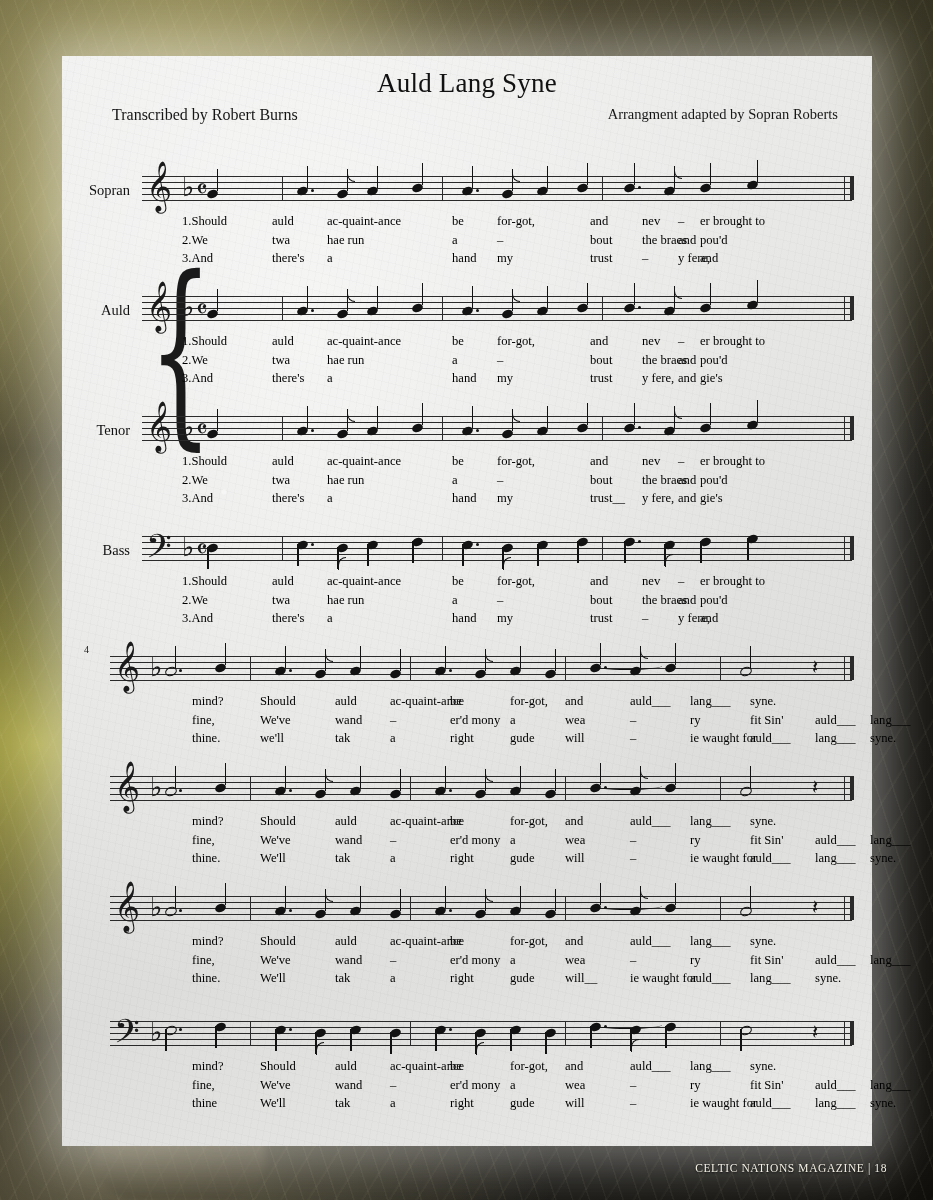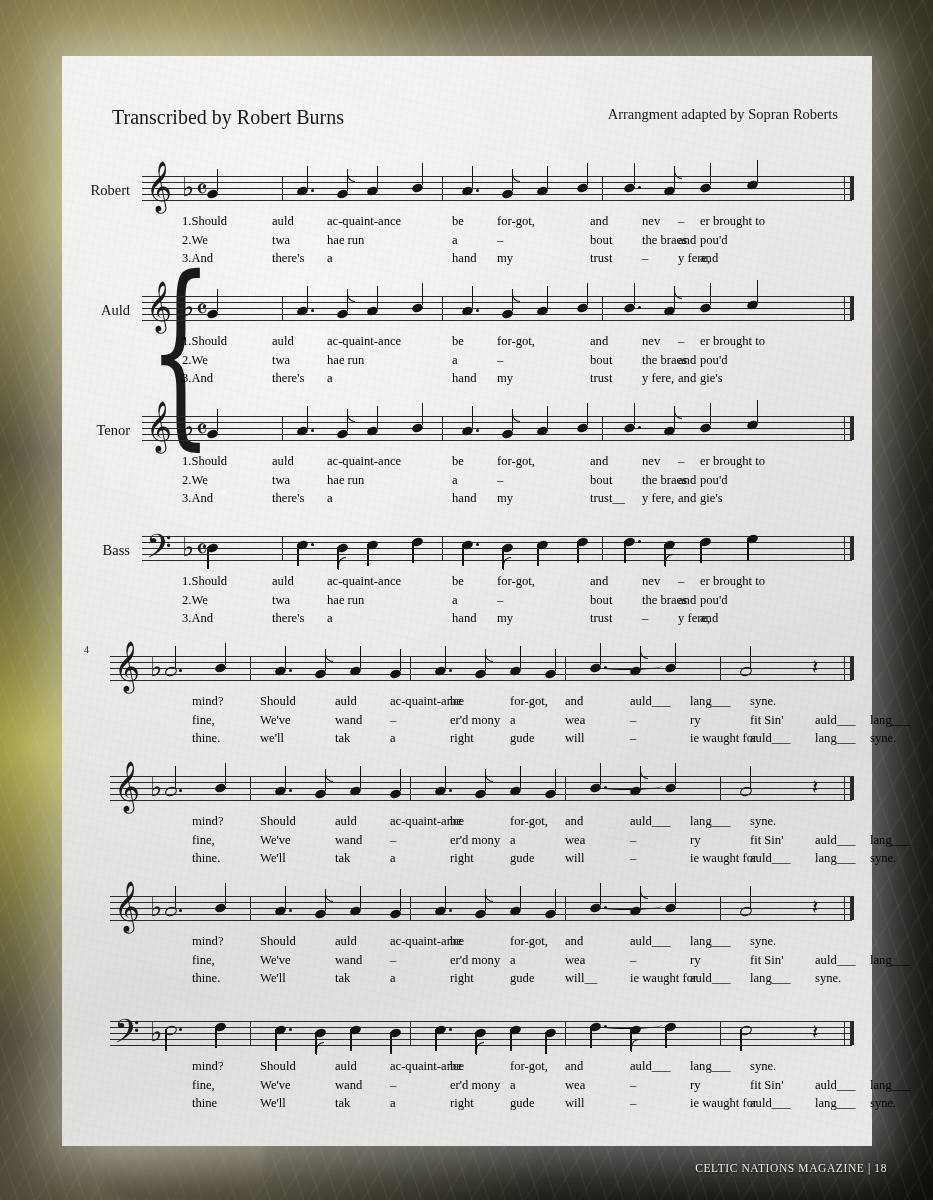--- a/index.html
+++ b/index.html
@@ -55,21 +55,21 @@
       repeating-linear-gradient(14deg, rgba(0,0,0,.018) 0 1px, rgba(0,0,0,0) 1px 9px);
     opacity:.8;pointer-events:none;
   }
   .sheet-inner{position:absolute;inset:0;}
 
   
   .title{
     position:absolute;top:12px;left:0;width:100%;text-align:center;
     font-size:27px;color:#111;letter-spacing:.2px;
   }
-  .credit-left{position:absolute;top:50px;left:50px;font-size:20px;color:#161616;}
+  .credit-left{position:absolute;top:50px;left:50px;font-size:16px;color:#161616;}
   .credit-right{position:absolute;top:50px;right:34px;font-size:14.5px;color:#161616;}
 
   .part-label{position:absolute;font-size:14.5px;color:#111;text-align:right;}
   .staffline{position:absolute;height:1px;background:#2a2a2a;left:0;right:0;}
   .barline{position:absolute;width:1px;background:#2a2a2a;}
   .endbar-thin{position:absolute;width:1px;background:#2a2a2a;}
   .endbar-thick{position:absolute;width:4px;background:#2a2a2a;}
 
   .clef{position:absolute;font-size:40px;line-height:1;color:#1a1a1a;font-family:"DejaVu Sans", sans-serif;}
   .clef.treble{font-size:44px;}
@@ -98,40 +98,41 @@
 </head>
 <body>
 
 <div class="bg"></div>
 <div class="glass"></div>
 <div class="glass2"></div>
 
 <div class="sheet">
   <div class="sheet-inner" id="sheet">
 
+    <div class="title">Auld Lang Syne</div>
     <div class="credit-left">Transcribed by Robert Burns</div>
     <div class="credit-right">Arrangment adapted by Sopran Roberts</div>
 
     <div class="measure-num" style="left:22px;top:588px;">4</div>
 
   <div class="brace" style="left: 55px; top: 95px; font-size: 200px; line-height: 400px; transform: scaleX(0.5);">{</div>
       <div class="staffline" style="top: 120px; left: 80px; width: 710px;"></div>
       <div class="staffline" style="top: 126px; left: 80px; width: 710px;"></div>
       <div class="staffline" style="top: 132px; left: 80px; width: 710px;"></div>
       <div class="staffline" style="top: 138px; left: 80px; width: 710px;"></div>
       <div class="staffline" style="top: 144px; left: 80px; width: 710px;"></div>
       <div class="clef treble" style="left: 84px; top: 108px;">𝄞</div>
       <div class="keysig" style="left: 120px; top: 116px;">♭</div>
       <div class="timesig" style="left: 134px; top: 118px;">𝄴</div>
       <div class="barline" style="left: 220px; top: 120px; height: 24px;"></div>
       <div class="barline" style="left: 380px; top: 120px; height: 24px;"></div>
       <div class="barline" style="left: 540px; top: 120px; height: 24px;"></div>
       <div class="endbar-thin" style="left: 782px; top: 120px; height: 24px;"></div>
       <div class="endbar-thick" style="left: 788px; top: 120px; height: 24px;"></div>
-      <div class="part-label" style="left: 0px; width: 68px; top: 126px;">Robert</div>
+      <div class="part-label" style="left: 0px; width: 68px; top: 126px;">Sopran</div>
       <div class="nh" style="left: 145px; top: 134px;"></div>
       <div class="stem" style="left: 154.5px; top: 113px; height: 22px;"></div>
       <div class="nh" style="left: 235px; top: 131px;"></div>
       <div class="stem" style="left: 244.5px; top: 110px; height: 22px;"></div>
       <div class="dot" style="left: 249px; top: 133px;"></div>
       <div class="nh" style="left: 275px; top: 134px;"></div>
       <div class="stem" style="left: 284.5px; top: 113px; height: 22px;"></div>
       <div class="flag" style="left: 285px; top: 113px;"></div>
       <div class="nh" style="left: 305px; top: 131px;"></div>
       <div class="stem" style="left: 314.5px; top: 110px; height: 22px;"></div>

